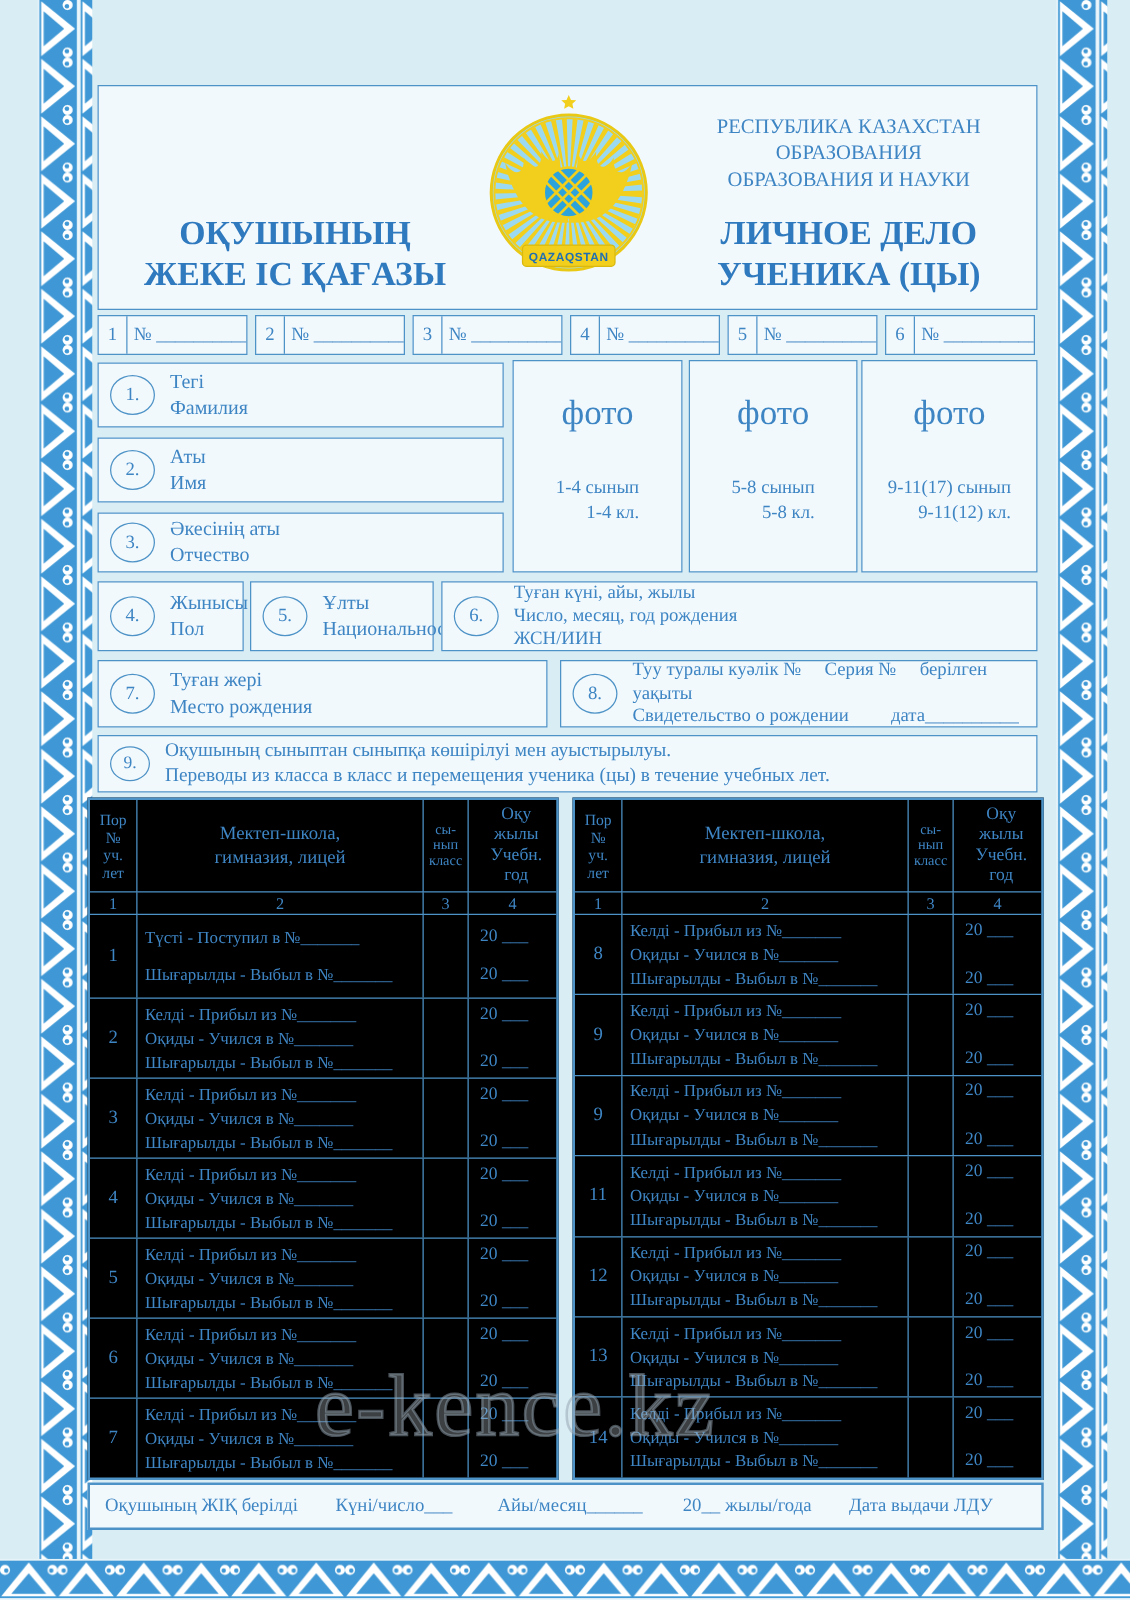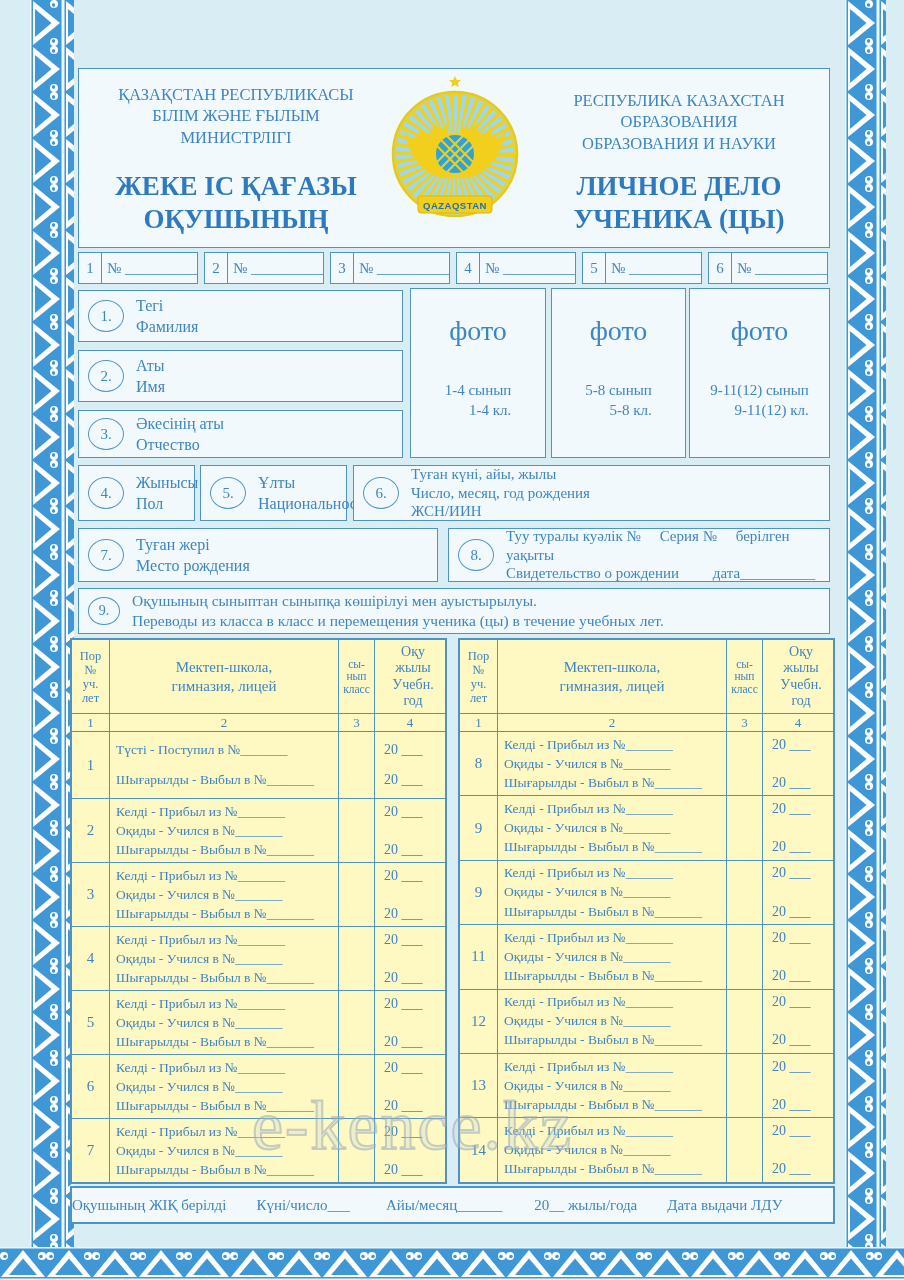--- a/index.html
+++ b/index.html
@@ -21,21 +21,21 @@
   .fieldbox{display:flex;align-items:center;}
   .fnum{width:34px;height:30px;border:1.4px solid #4e93c7;border-radius:50%;display:flex;flex:none;
         align-items:center;justify-content:center;margin:0 12px 0 9px;font-size:15px;}
   .flines{font-size:16px;line-height:1.32;}
   .flines.small{font-size:15px;line-height:1.25;}
   .photo{position:absolute;top:288px;height:170px;border:1.6px solid #4e93c7;background:#f2f9fc;
          box-sizing:border-box;display:flex;flex-direction:column;align-items:center;}
   .photo .word{font-size:28px;margin-top:26px;}
   .photo .cap{font-size:15px;line-height:1.3;margin-top:34px;text-align:right;}
   
-  .ttable{position:absolute;top:638px;width:377px;border:2px solid #4e93c7;background:#fef9c3;box-sizing:border-box;}
+  .ttable{position:absolute;top:638px;width:377px;border:2px solid #4e93c7;background:#000000;box-sizing:border-box;}
   .tgrid{display:grid;grid-template-columns:38px 1fr 36px 70px;}
   .t-head{height:74px;}
   .t-head>div{border-right:1.3px solid #4e93c7;border-bottom:1.3px solid #4e93c7;display:flex;
               flex-direction:column;align-items:center;justify-content:center;text-align:center;}
   .t-head>div:last-child{border-right:none;}
   .hc1{font-size:12.5px;line-height:1.12;}
   .hc2{font-size:15px;line-height:1.25;}
   .hc3{font-size:11.5px;line-height:1.1;}
   .hc4{font-size:14px;line-height:1.15;align-items:flex-start;padding-left:6px;}
   .t-nums{height:18px;}
@@ -93,28 +93,23 @@
     </svg>
   <svg class="band" style="left:845px;top:0;width:41px;height:1280px">
     <rect width="100%" height="100%" fill="url(#kzv)"></rect>
     </svg>
   <svg class="band" style="left:0;top:1247px;width:904px;height:33px">
     <rect width="100%" height="100%" fill="url(#kzh)"></rect>
     </svg>
 
   <div class="box" style="left:78px;top:68px;width:752px;height:180px;"></div>
 
-  <div class="hblock ministry" style="left:90px;top:84px;width:292px;">
-    <div>ҚАЗАҚСТАН РЕСПУБЛИКАСЫ</div>
-    <div>БІЛІМ ЖӘНЕ ҒЫЛЫМ</div>
-    <div>МИНИСТРЛІГІ</div>
-  </div>
   <div class="hblock doctitle" style="left:90px;top:170px;width:292px;">
+    <div>ОҚУШЫНЫҢ</div>
     <div>ЖЕКЕ ІС ҚАҒАЗЫ</div>
-    <div>ОҚУШЫНЫҢ</div>
   </div>
 
   <div class="hblock ministry" style="left:538px;top:90px;width:282px;">
     <div>РЕСПУБЛИКА КАЗАХСТАН</div>
     <div>ОБРАЗОВАНИЯ</div>
     <div>ОБРАЗОВАНИЯ И НАУКИ</div>
   </div>
   <div class="hblock doctitle" style="left:538px;top:170px;width:282px;">
     <div>ЛИЧНОЕ ДЕЛО</div>
     <div>УЧЕНИКА (ЦЫ)</div>
@@ -197,21 +192,21 @@
   <div class="photo" style="left:551px;width:135px;">
     <div class="word">фото</div>
     <div class="cap">
         <div>5-8 сынып</div>
       <div>5-8 кл.</div>
       </div>
   </div>
   <div class="photo" style="left:689px;width:141px;">
     <div class="word">фото</div>
     <div class="cap">
-        <div>9-11(12) сынып</div>
+        <div>9-11(17) сынып</div>
       <div>9-11(12) кл.</div>
       </div>
   </div>
 
   <div class="box fieldbox" style="left:78px;top:465px;width:117px;height:56px;">
     <span class="fnum">4.</span>
     <span class="flines">
         <div>Жынысы</div>
       <div>Пол</div>
       </span>
@@ -518,20 +513,20 @@
             <div class="tline"></div>
             <div class="tline">20 ___</div>
           </div>
         </div>
       </div>
   </div>
 
   <div class="watermark">e-kence.kz</div>
 
   <div class="footerbox">
-    <span style="">Оқушының ЖІҚ берілді</span>
+    <span style="margin-left:12px">Оқушының ЖІҚ берілді</span>
     <span style="margin-left:30px">Күні/число___</span>
     <span style="margin-left:36px">Айы/месяц______</span>
     <span style="margin-left:32px">20__ жылы/года</span>
     <span style="margin-left:30px">Дата выдачи ЛДУ</span>
   </div>
 
 </div>
 
 </body></html>

